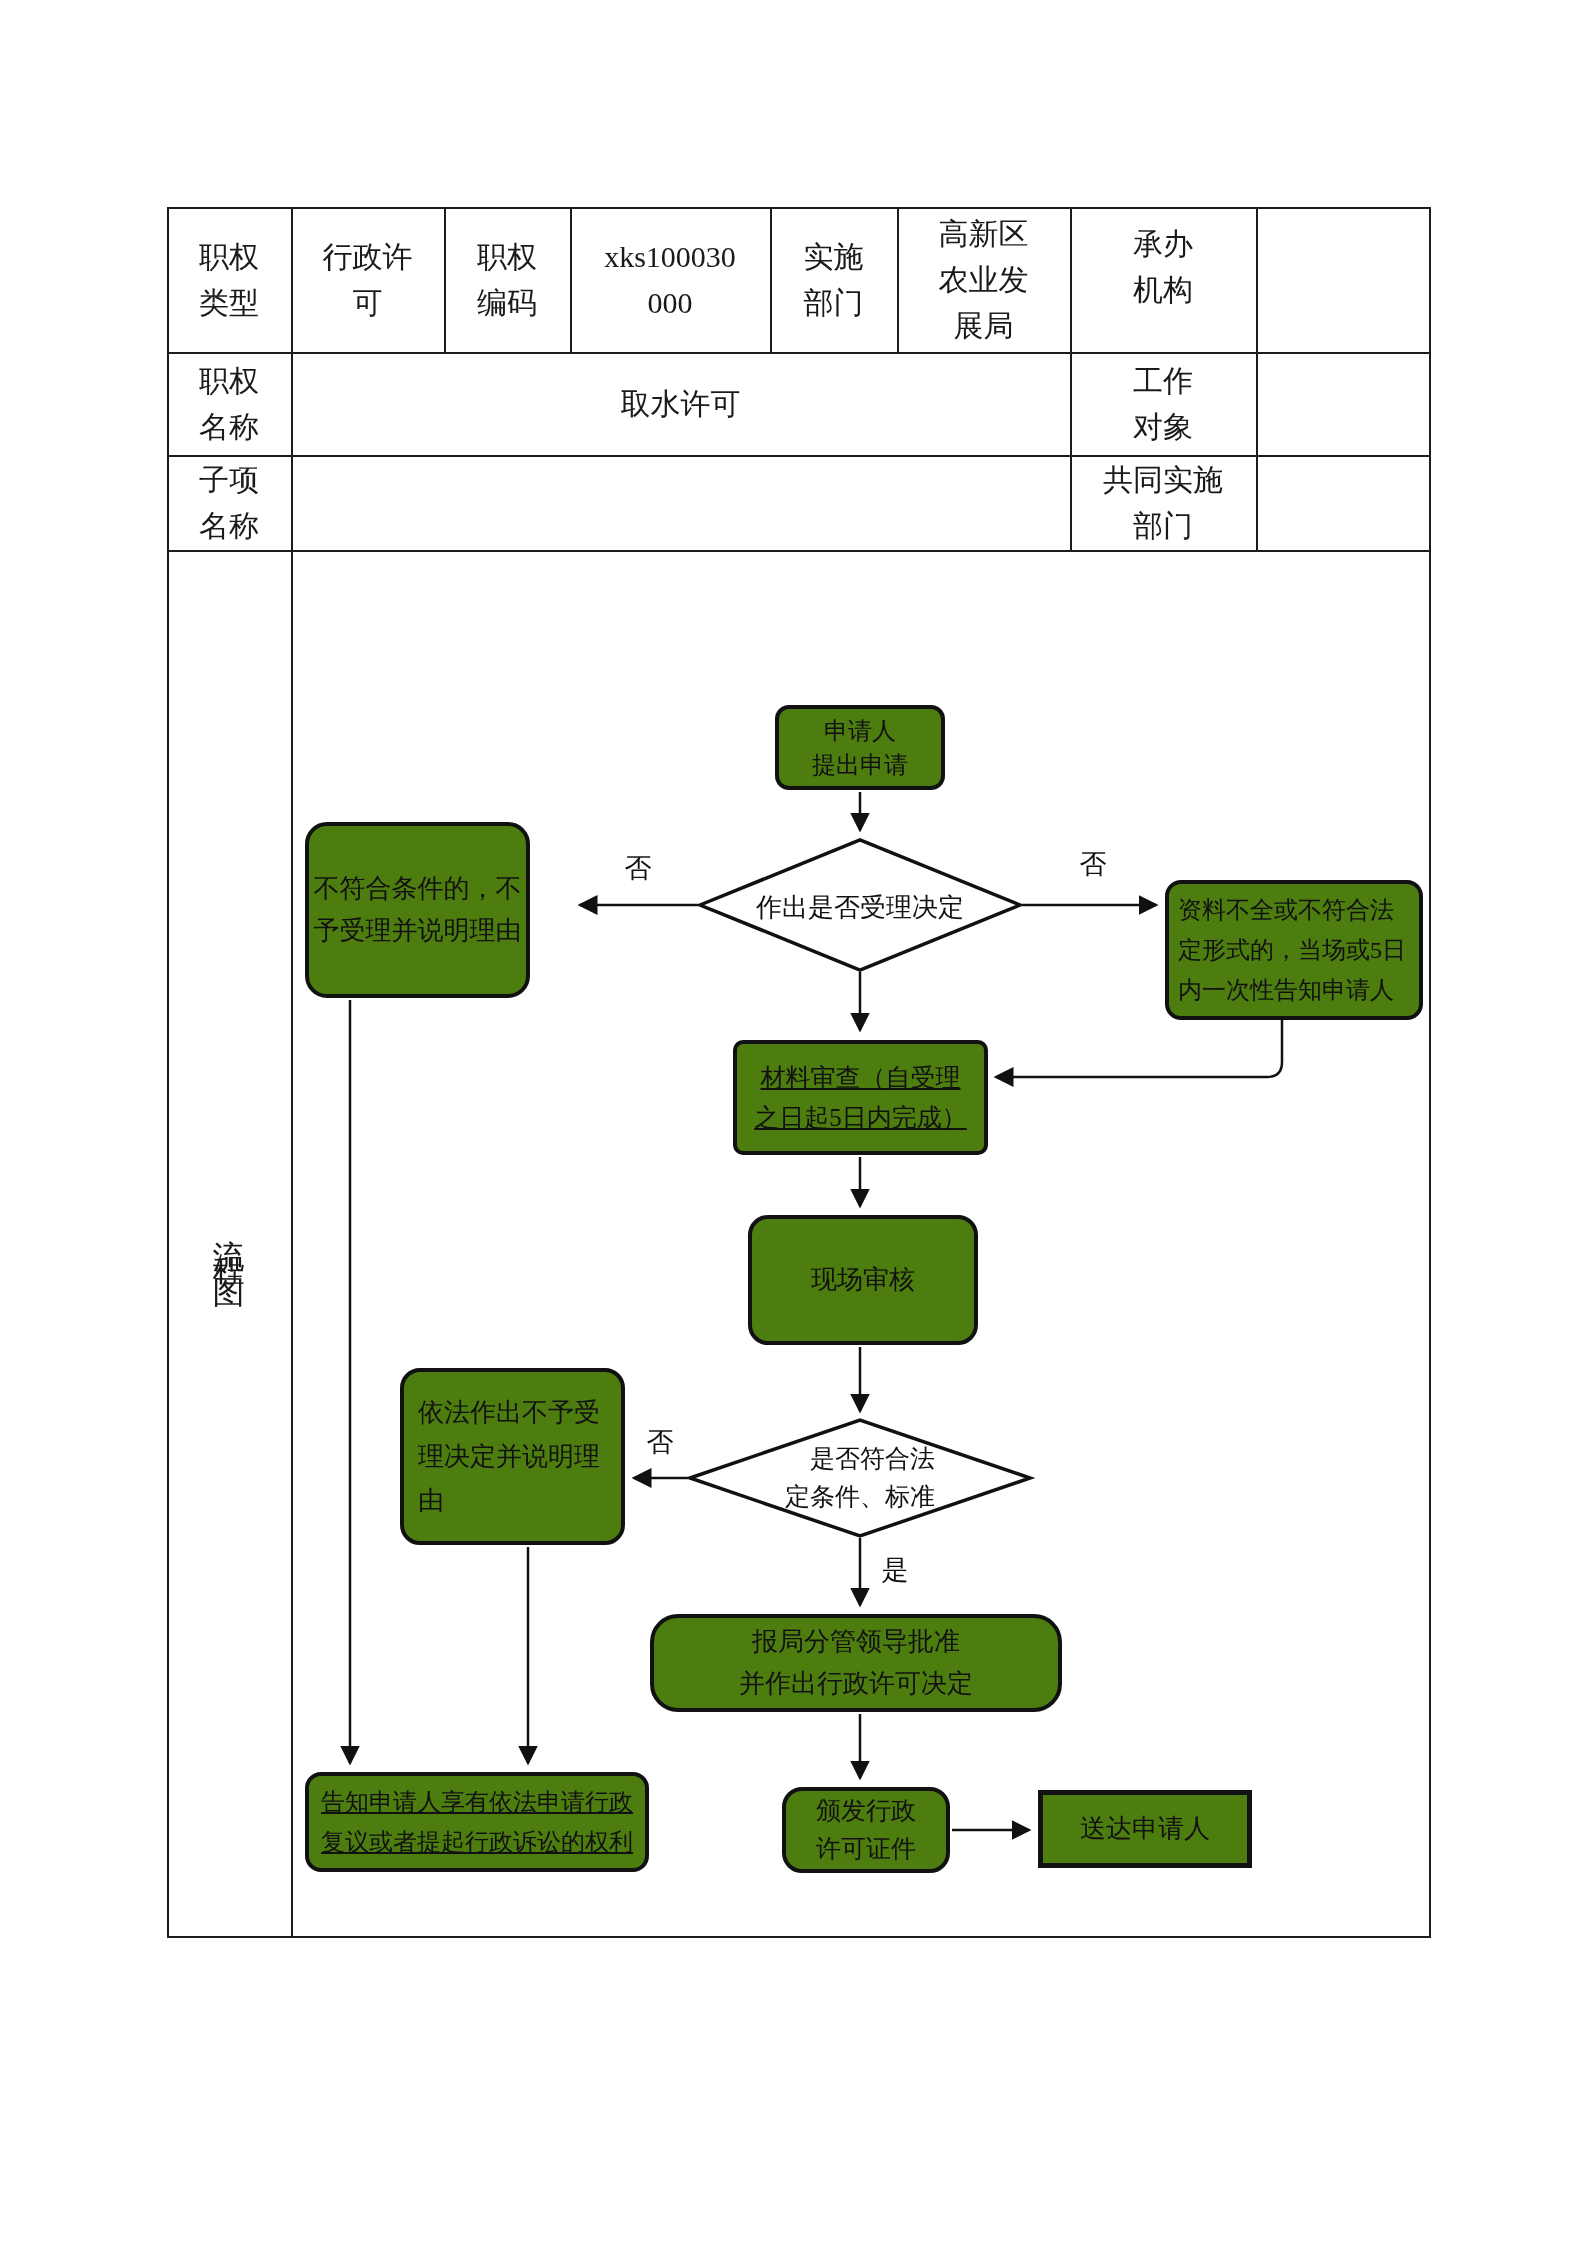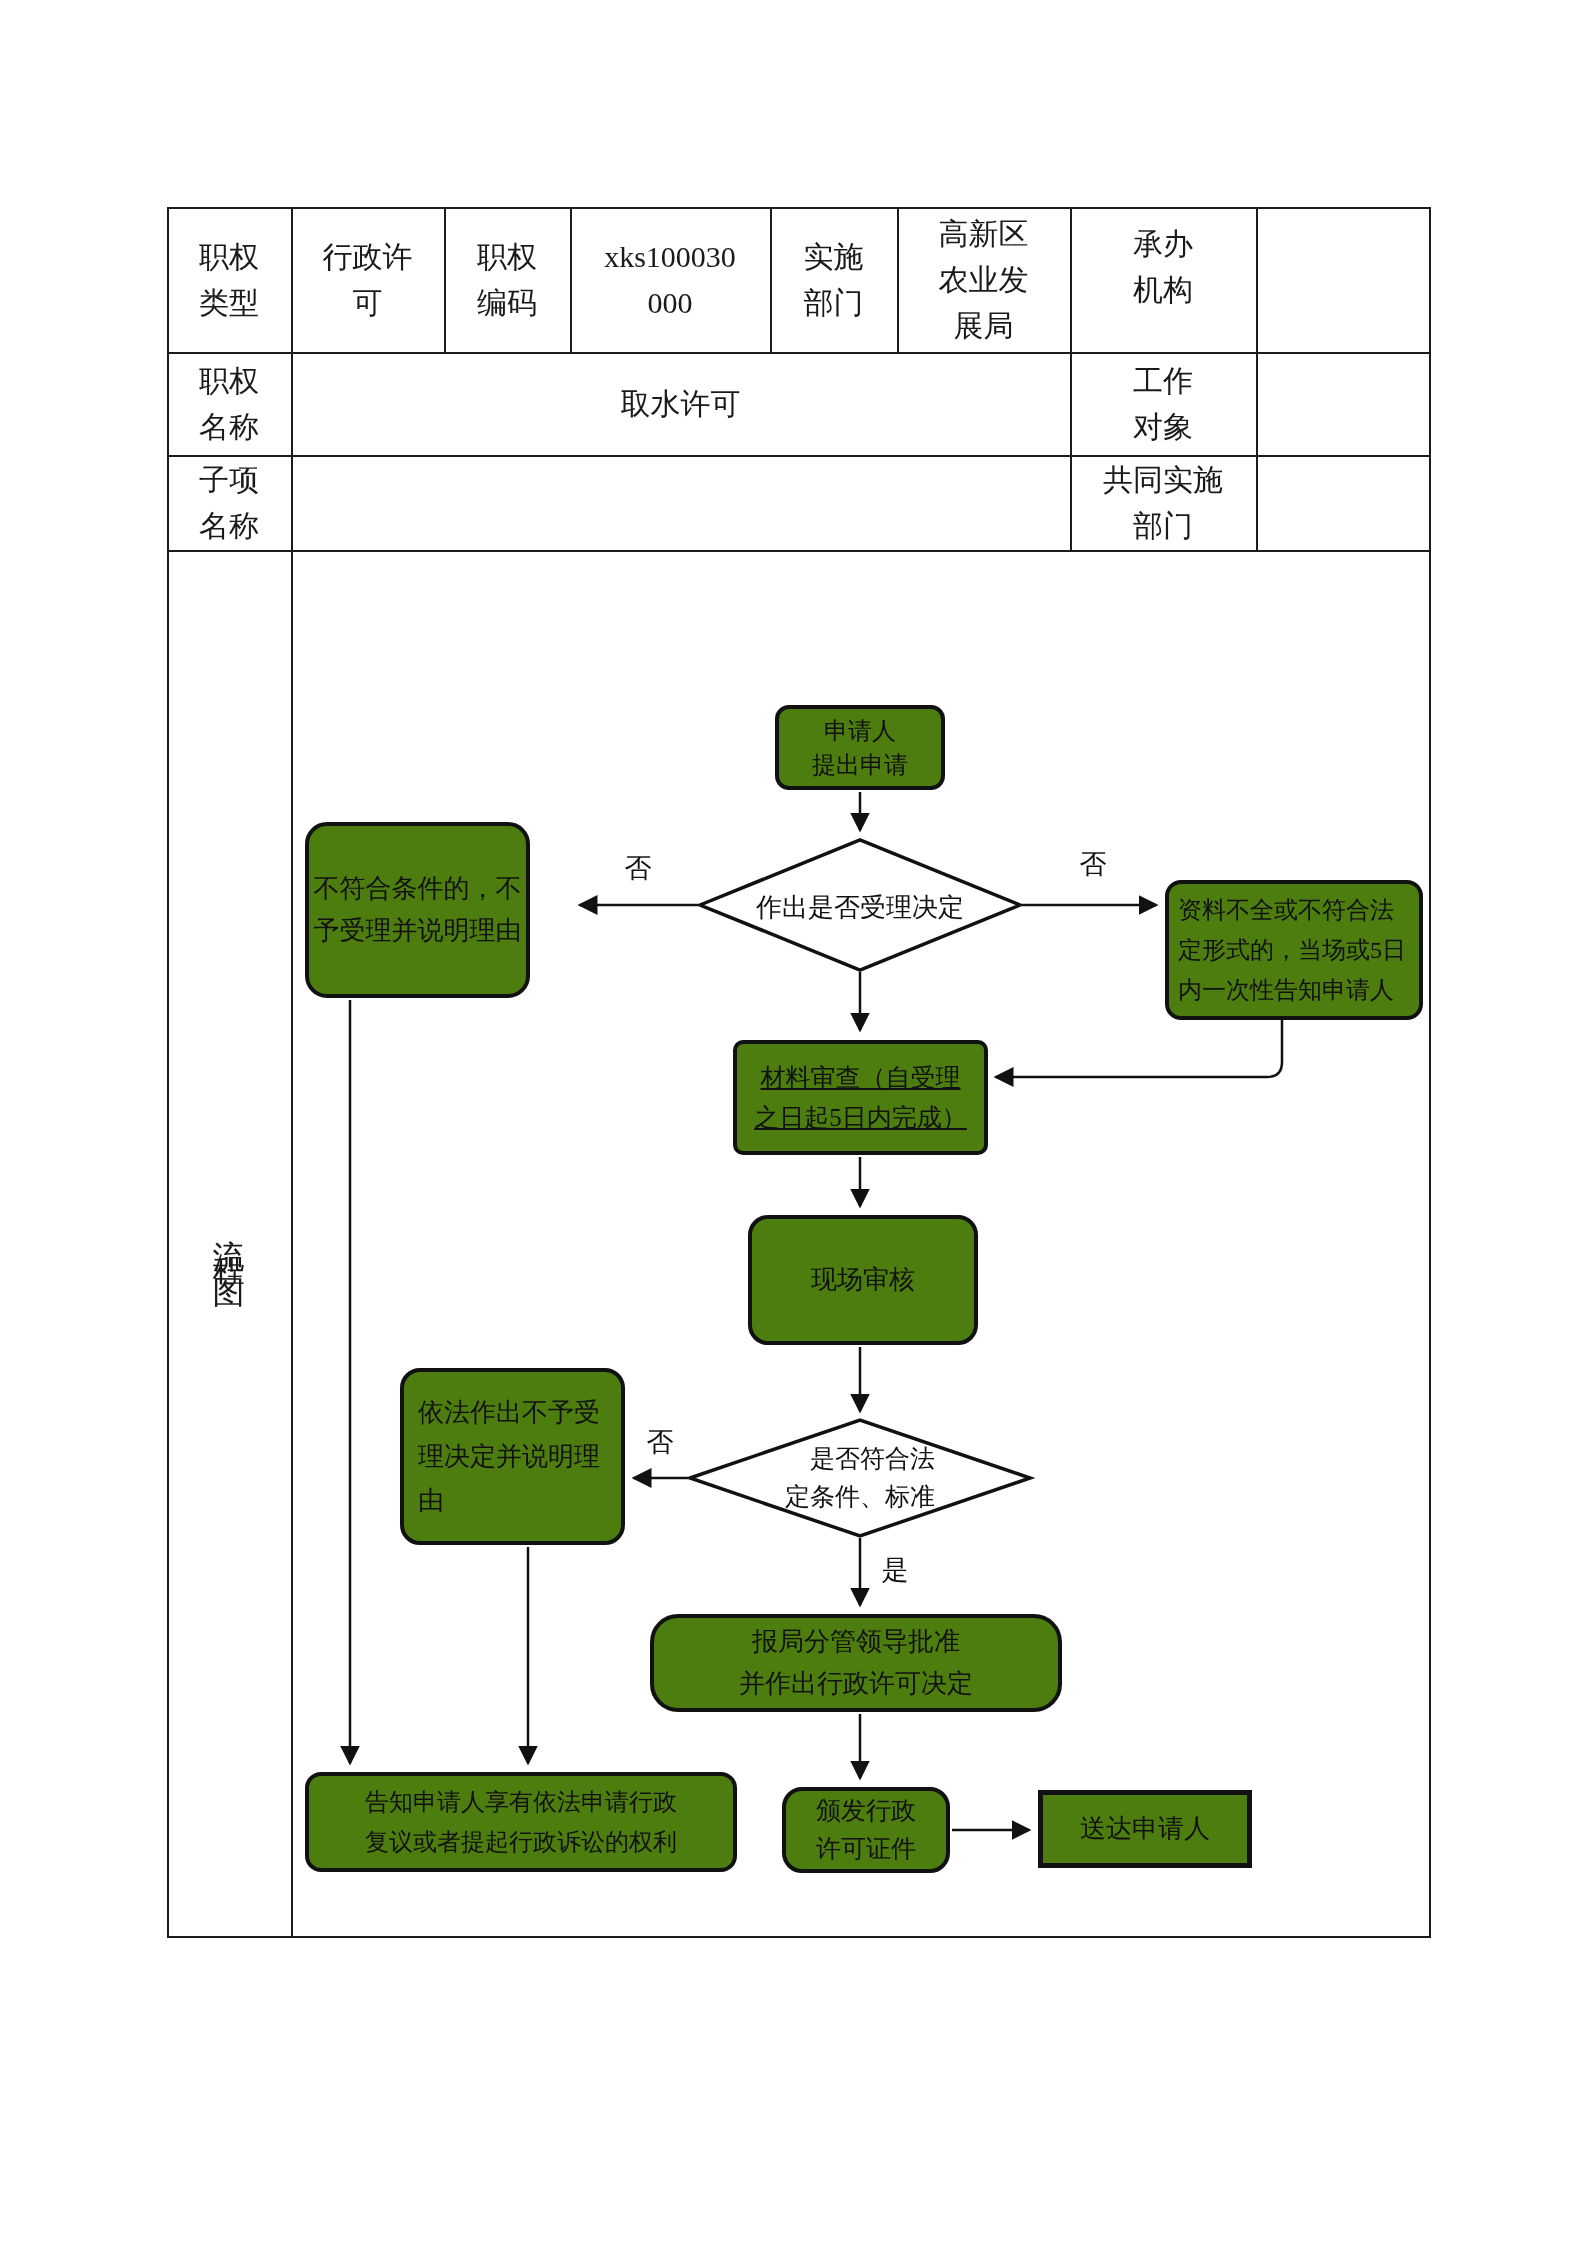--- a/index.html
+++ b/index.html
@@ -57,21 +57,21 @@
   }
   .n-start    { left: 775px;  top: 705px;  width: 170px; height: 85px;  border-radius: 14px; font-size: 24px; line-height: 34px; }
   .n-reject1  { left: 305px;  top: 822px;  width: 225px; height: 176px; border-radius: 22px; font-size: 26px; line-height: 42px; }
   .n-incomplete { left: 1165px; top: 880px; width: 258px; height: 140px; border-radius: 16px; font-size: 24px; line-height: 40px; text-align: left; justify-content: flex-start; padding-left: 9px; }
   .n-material { left: 733px;  top: 1040px; width: 255px; height: 115px; border-radius: 10px; font-size: 25px; line-height: 40px; text-decoration: underline; }
   .n-site     { left: 748px;  top: 1215px; width: 230px; height: 130px; border-radius: 20px; font-size: 26px; }
   .n-reject2  { left: 400px;  top: 1368px; width: 225px; height: 177px; border-radius: 20px; font-size: 26px; line-height: 44px; text-align: left; justify-content: flex-start; padding-left: 14px; }
   .n-approve  { left: 650px;  top: 1614px; width: 412px; height: 98px;  border-radius: 28px; font-size: 26px; line-height: 42px; }
   .n-issue    { left: 782px;  top: 1787px; width: 168px; height: 86px;  border-radius: 20px; font-size: 25px; line-height: 38px; }
   .n-deliver  { left: 1038px; top: 1790px; width: 214px; height: 78px;  border-radius: 0; border-width: 5px; font-size: 26px; }
-  .n-notify   { left: 305px;  top: 1772px; width: 432px; height: 100px; border-radius: 16px; font-size: 24px; line-height: 40px; }
+  .n-notify   { left: 305px;  top: 1772px; width: 344px; height: 100px; border-radius: 16px; font-size: 24px; line-height: 40px; text-decoration: underline; }
   .diamond-text {
     position: absolute;
     display: flex;
     align-items: center;
     justify-content: center;
     text-align: right;
     white-space: pre-line;
     color: #111111;
     pointer-events: none;
   }

